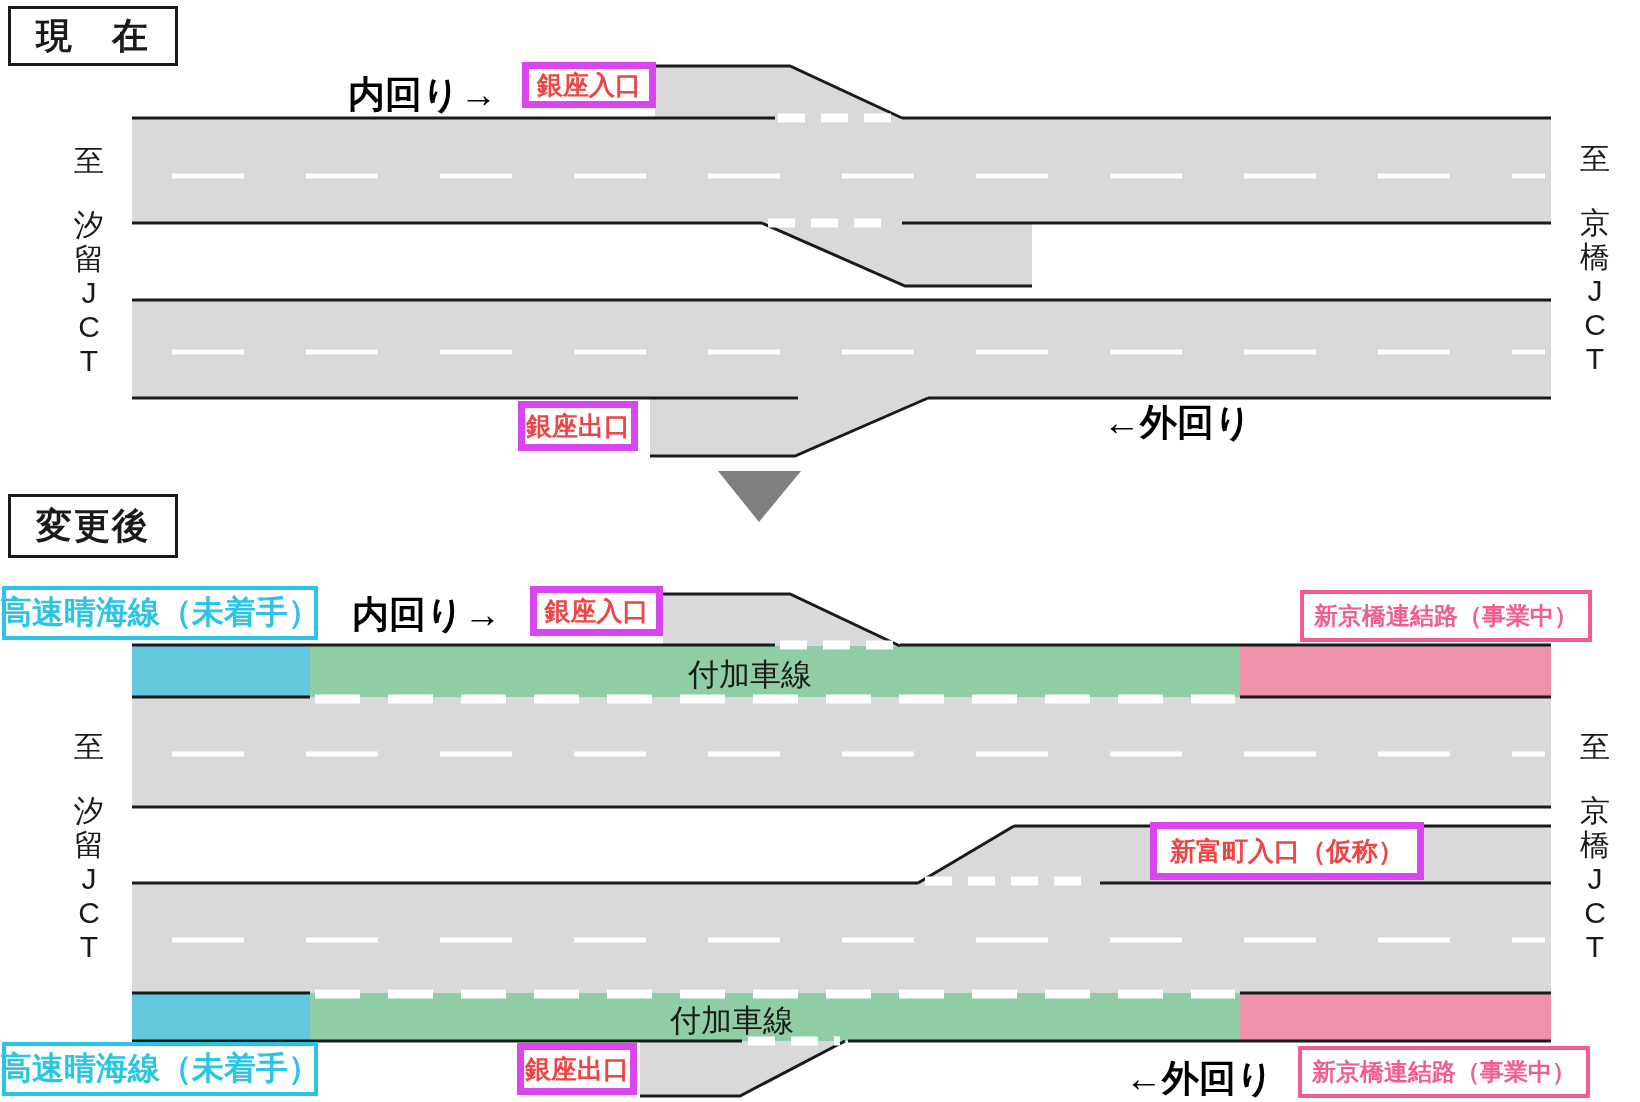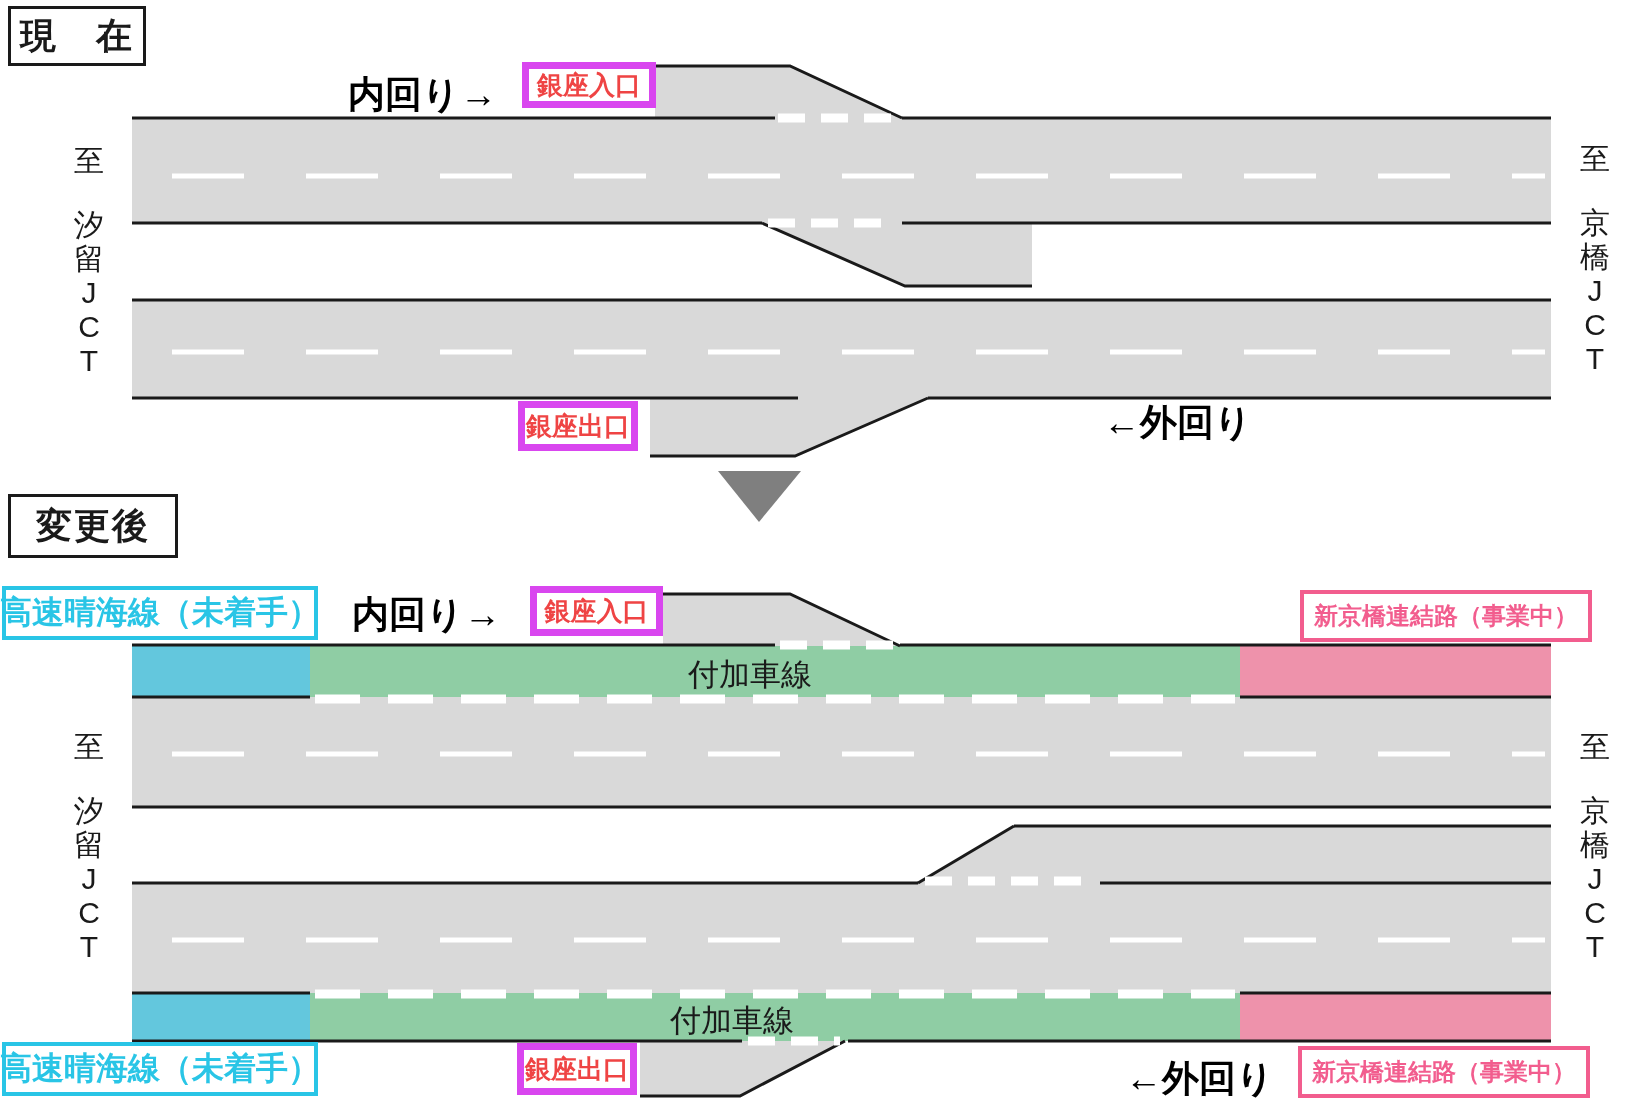--- a/index.html
+++ b/index.html
@@ -90,21 +90,21 @@
       <path d="M172,754 H1545" stroke-width="5" stroke-dasharray="72 62"></path>
       <path d="M172,940 H1545" stroke-width="5" stroke-dasharray="72 62"></path>
       <path d="M780,645 H895" stroke-width="9" stroke-dasharray="27 16"></path>
       <path d="M925,881 H1090" stroke-width="9" stroke-dasharray="27 16"></path>
       <path d="M748,1041 H840" stroke-width="9" stroke-dasharray="27 16"></path>
       <path d="M315,699 H1235" stroke-width="9" stroke-dasharray="45 28"></path>
       <path d="M315,994 H1235" stroke-width="9" stroke-dasharray="45 28"></path>
     </g>
   </svg>
 
-  <div class="lbl title-box" style="left:8px;top:6px;width:138px;height:60px;">現　在</div>
+  <div class="lbl title-box" style="left:8px;top:6px;width:170px;height:60px;">現　在</div>
 
   <div class="dir-text" style="left:348px;top:70px;">内回り→</div>
 
   <div class="lbl green-box" style="left:522px;top:62px;width:134px;height:46px;">銀座入口</div>
 
 
   <div class="lbl green-box" style="left:518px;top:401px;width:120px;height:50px;">銀座出口</div>
 
   <div class="dir-text" style="left:1103px;top:398px;">←外回り</div>
 
@@ -133,20 +133,21 @@
   <div class="lbl cyan-box" style="left:2px;top:586px;width:316px;height:54px;">高速晴海線（未着手）</div>
 
   <div class="dir-text" style="left:352px;top:590px;">内回り→</div>
 
   <div class="lbl green-box" style="left:530px;top:586px;width:133px;height:50px;">銀座入口</div>
 
   <div class="lbl pink-box" style="left:1300px;top:590px;width:292px;height:52px;">新京橋連結路（事業中）</div>
 
   <div class="lane-text" style="left:630px;top:654px;">付加車線</div>
 
+  <div class="lbl green-box" style="left:1150px;top:822px;width:274px;height:58px;">新富町入口（仮称）</div>
 
   <div class="lane-text" style="left:612px;top:1000px;">付加車線</div>
 
   <div class="lbl cyan-box" style="left:2px;top:1042px;width:316px;height:54px;">高速晴海線（未着手）</div>
 
   <div class="lbl green-box" style="left:517px;top:1043px;width:120px;height:52px;">銀座出口</div>
 
   <div class="dir-text" style="left:1125px;top:1054px;">←外回り</div>
 
   <div class="lbl pink-box" style="left:1298px;top:1046px;width:292px;height:52px;">新京橋連結路（事業中）</div>

